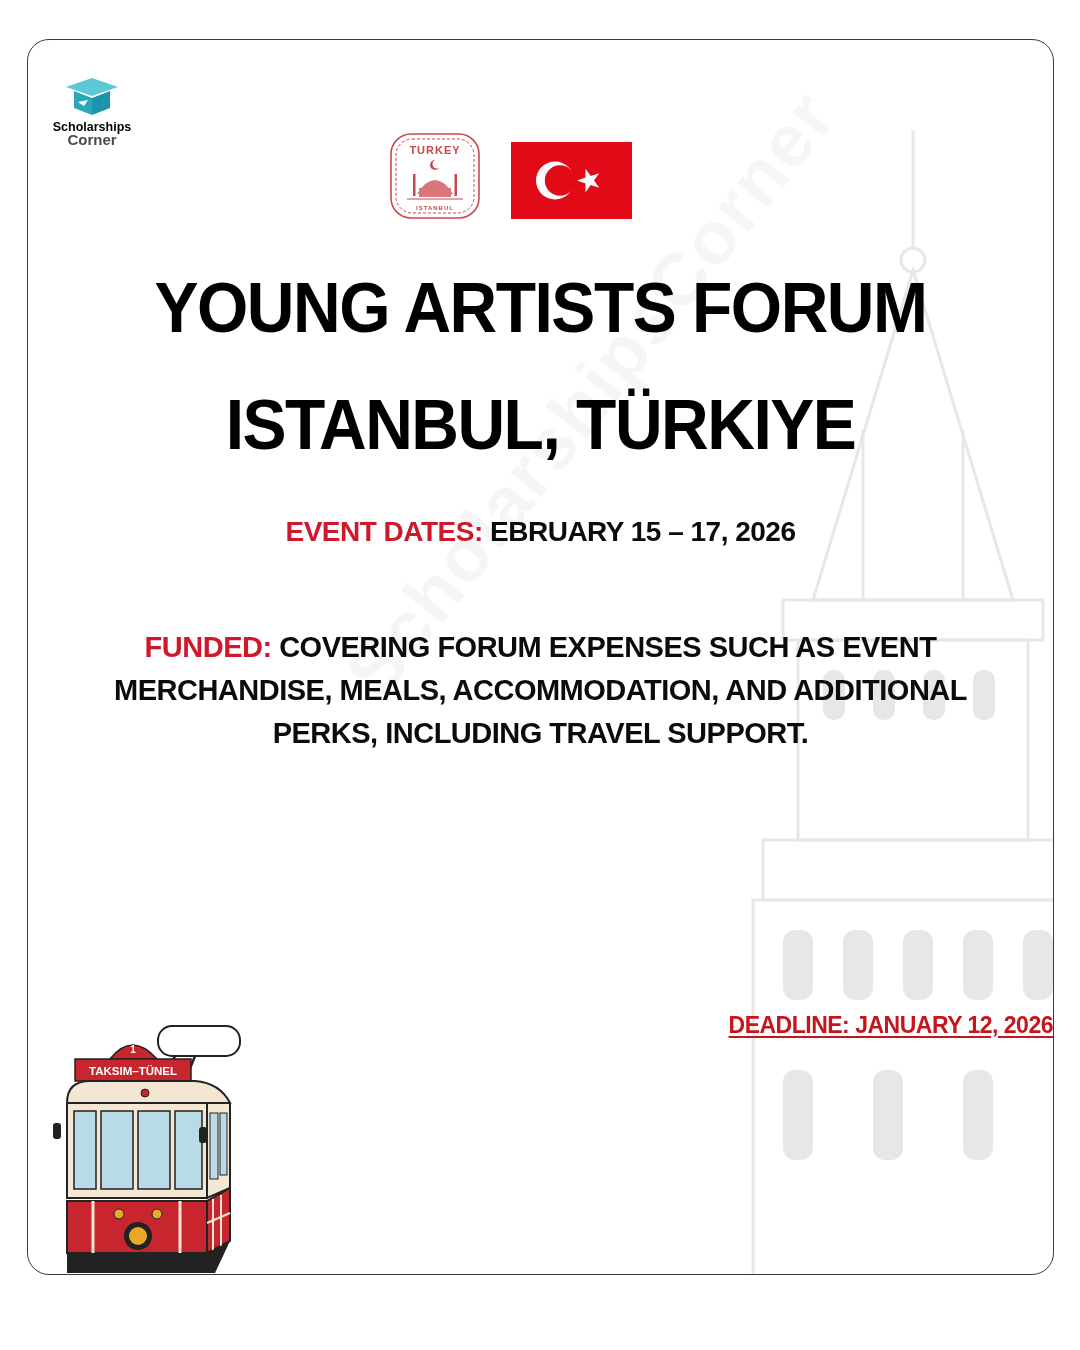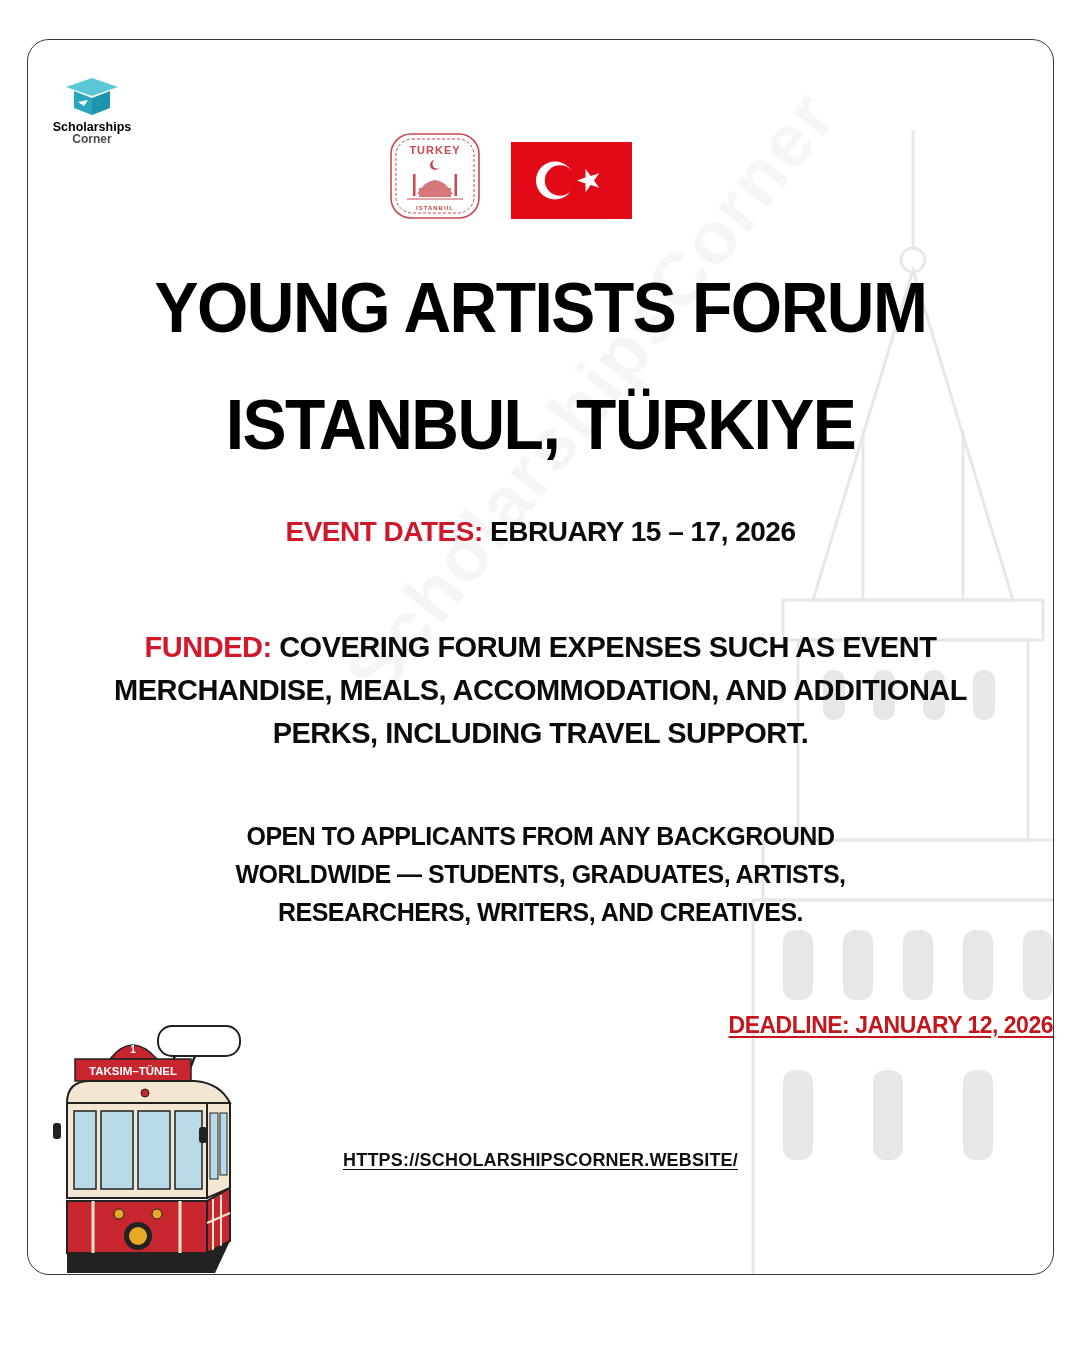--- a/index.html
+++ b/index.html
@@ -14,21 +14,21 @@
     border: 1.5px solid #3a3a3a; border-radius: 22px; background: #fff; overflow: hidden;
   }
   .tower-bg { position: absolute; right: -30px; top: 90px; width: 360px; height: 1200px; opacity: 0.09; }
   .watermark {
     position: absolute; left: 300px; top: 620px; transform: rotate(-52deg);
     transform-origin: left top; font-size: 74px; font-weight: bold; color: #000; opacity: 0.035;
     white-space: nowrap; letter-spacing: 2px;
   }
   .logo { position: absolute; left: 24px; top: 36px; width: 80px; text-align: center; }
   .logo .brand1 { font-size: 12.5px; font-weight: bold; color: #000000; line-height: 13px; margin-top: 1px; }
-  .logo .brand2 { font-size: 12px; font-weight: bold; color: #4a4a4a; line-height: 11px; }
+  .logo .brand2 { font-size: 15px; font-weight: bold; color: #4a4a4a; line-height: 11px; }
   .stamp { position: absolute; left: 361px; top: 92px; width: 92px; height: 88px; }
   .flag { position: absolute; left: 483px; top: 102px; width: 121px; height: 77px; background: #e30a17; }
   .title {
     position: absolute; left: 0; width: 1025px; text-align: center;
     font-weight: bold; font-size: 66px; letter-spacing: -1.5px; color: #000;
     transform: scaleY(1.06);
   }
   .t1 { top: 230px; }
   .t2 { top: 347px; }
   .para {
@@ -117,29 +117,23 @@
   <div class="para dates">
     <span class="red">EVENT DATES:</span><span> EBRUARY 15 – 17, 2026</span>
   </div>
 
   <div class="para funded">
     <div><span class="red">FUNDED:</span><span> COVERING FORUM EXPENSES SUCH AS EVENT</span></div>
     <div>MERCHANDISE, MEALS, ACCOMMODATION, AND ADDITIONAL</div>
     <div>PERKS, INCLUDING TRAVEL SUPPORT.</div>
   </div>
 
-  <div class="para open">
-    <div>OPEN TO APPLICANTS FROM ANY BACKGROUND</div>
-    <div>WORLDWIDE — STUDENTS, GRADUATES, ARTISTS,</div>
-    <div>RESEARCHERS, WRITERS, AND CREATIVES.</div>
-  </div>
 
   <div class="para deadline">DEADLINE: JANUARY 12, 2026</div>
 
-  <div class="para url">HTTPS://SCHOLARSHIPSCORNER.WEBSITE/</div>
 
   <svg class="tram" viewBox="0 0 200 250">
 
     <rect x="113" y="3" width="82" height="30" rx="14" fill="#fff" stroke="#222" stroke-width="2"></rect>
     <path d="M130 33 L120 55 M150 33 L140 58" stroke="#222" stroke-width="2.5" fill="none"></path>
 
     <path d="M65 36 Q87 8 112 36 Z" fill="#c8262e" stroke="#222" stroke-width="1.5"></path>
     <text x="88" y="30" text-anchor="middle" font-size="10" fill="#fff" font-weight="bold" font-family="Liberation Sans, sans-serif">1</text>
     <rect x="30" y="36" width="116" height="22" fill="#c8262e" stroke="#222" stroke-width="1.5"></rect>
     <text x="88" y="52" text-anchor="middle" font-size="11.5" fill="#fff" font-weight="bold" font-family="Liberation Sans, sans-serif">TAKSIM–TÜNEL</text>

